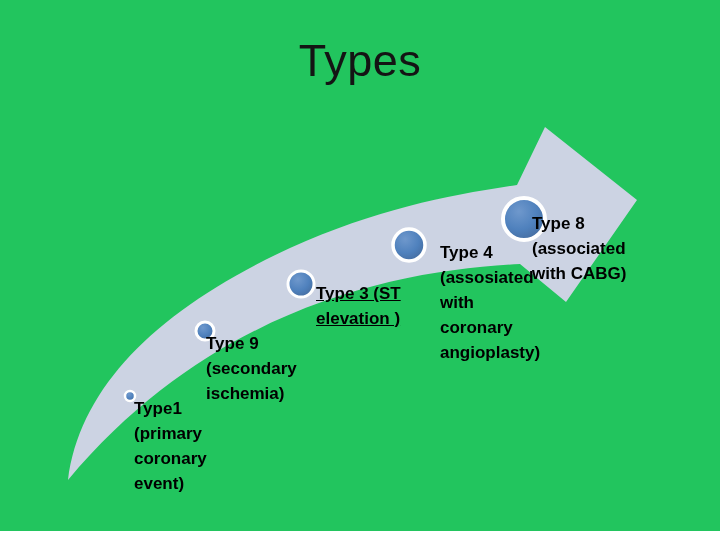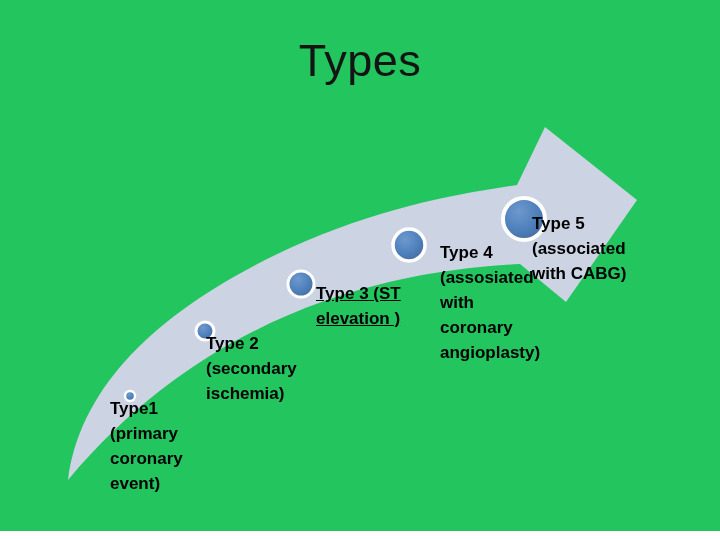--- a/index.html
+++ b/index.html
@@ -29,21 +29,21 @@
   }
   .label{
     position:absolute;
     font-family:"Liberation Sans",sans-serif;
     font-weight:700;
     font-size:17px;
     line-height:25px;
     color:#000000;
     white-space:pre-line;
   }
-  .label-1{left:110px;top:396px;}
+  .label-1{left:134px;top:396px;}
   .label-2{left:206px;top:331px;}
   .label-3{left:316px;top:281px;text-decoration:underline;}
   .label-4{left:440px;top:240px;}
   .label-5{left:532px;top:211px;}
 </style>
 </head>
 <body>
 
 <div class="slide">
 
@@ -73,30 +73,30 @@
     <circle cx="301" cy="284" r="13" fill="url(#circleGrad)" stroke-width="3" stroke="#ffffff"></circle>
     <circle cx="409" cy="245" r="16" fill="url(#circleGrad)" stroke-width="3.5" stroke="#ffffff"></circle>
     <circle cx="524" cy="219" r="21" fill="url(#circleGrad)" stroke-width="4" stroke="#ffffff"></circle>
   </svg>
 
   <div class="label label-1">Type1
 (primary
 coronary
 event)</div>
 
-  <div class="label label-2">Type 2
+  <div class="label label-2">Type 9
 (secondary
 ischemia)</div>
 
   <div class="label label-3">Type 3 (ST
 elevation )</div>
 
   <div class="label label-4">Type 4
 (assosiated
 with
 coronary
 angioplasty)</div>
 
-  <div class="label label-5">Type 5
+  <div class="label label-5">Type 8
 (associated
 with CABG)</div>
 
 </div>
 
 </body></html>

